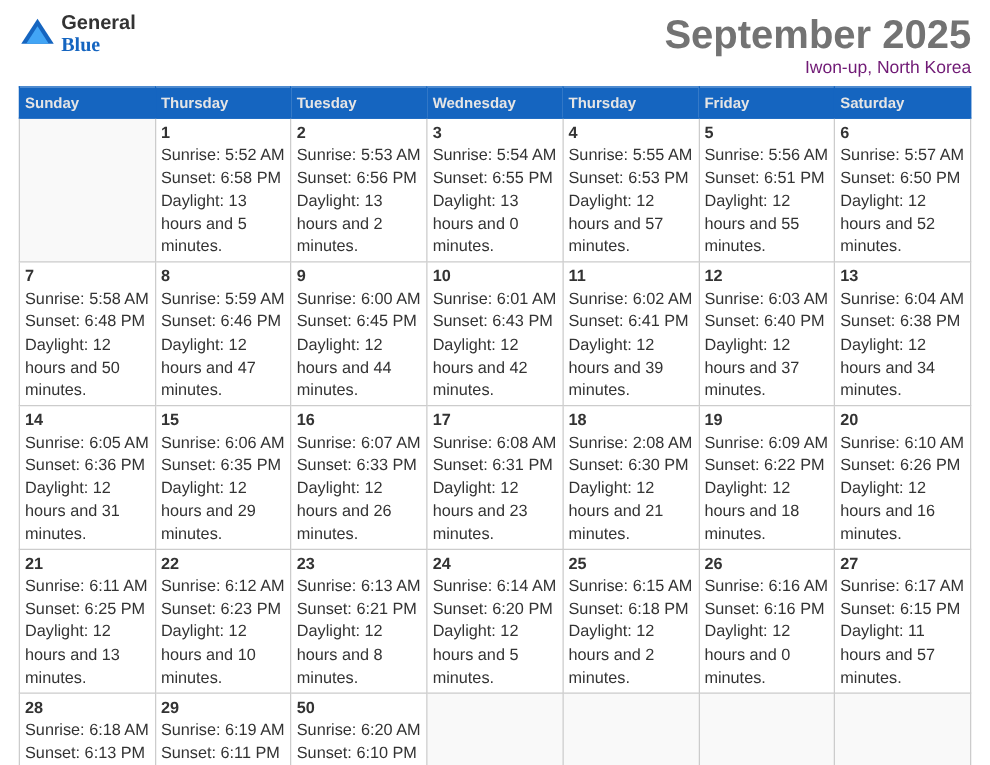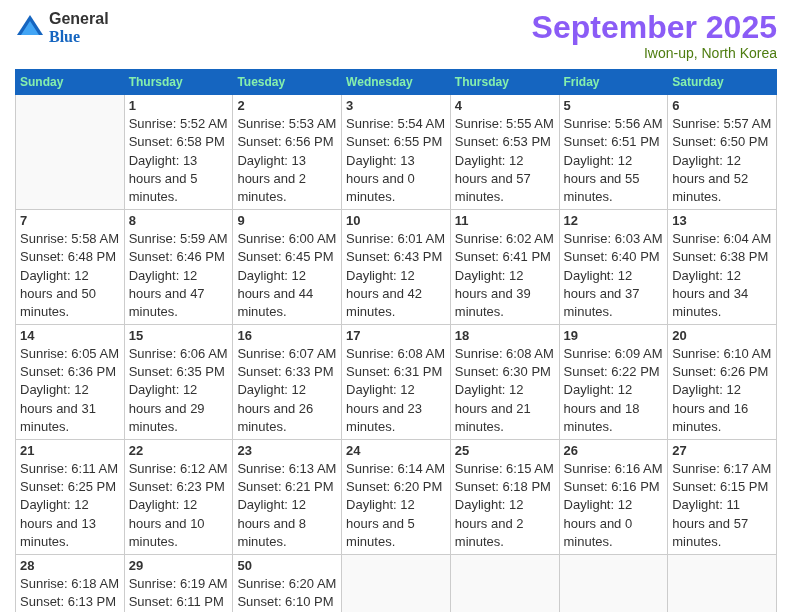--- a/index.html
+++ b/index.html
@@ -31,37 +31,37 @@
     .logo-icon {
       width: 30px;
       height: 30px;
     }
     .title-block {
       text-align: right;
     }
     .month-title {
       font-size: 32px;
       font-weight: bold;
-      color: #8b5cf6;
+      color: #737373;
       line-height: 1.1;
     }
     .location {
       font-size: 14px;
-      color: #4d7c0f;
+      color: #701a75;
     }
     .calendar {
       flex: 1;
       border: 1px solid #ccc;
       border-collapse: collapse;
       width: 100%;
       table-layout: fixed;
     }
     .calendar th {
       background: #1565c0;
-      color: #86efac;
+      color: #e5e5e5;
       font-size: 12px;
       font-weight: bold;
       padding: 5px 4px;
       text-align: left;
       border: 1px solid #1565c0;
     }
     .calendar td {
       border: 1px solid #ccc;
       vertical-align: top;
       padding: 3px 4px;
@@ -242,21 +242,21 @@
           </td>
           <td>
             <span class="day-number">17</span>
             <div class="day-info">Sunrise: 6:08 AM
 Sunset: 6:31 PM
 Daylight: 12 hours
 and 23 minutes.</div>
           </td>
           <td>
             <span class="day-number">18</span>
-            <div class="day-info">Sunrise: 6:08 AM
+            <div class="day-info">Sunrise: 2:08 AM
 Sunset: 6:30 PM
 Daylight: 12 hours
 and 21 minutes.</div>
           </td>
           <td>
             <span class="day-number">19</span>
             <div class="day-info">Sunrise: 6:09 AM
 Sunset: 6:22 PM
 Daylight: 12 hours
 and 18 minutes.</div>

